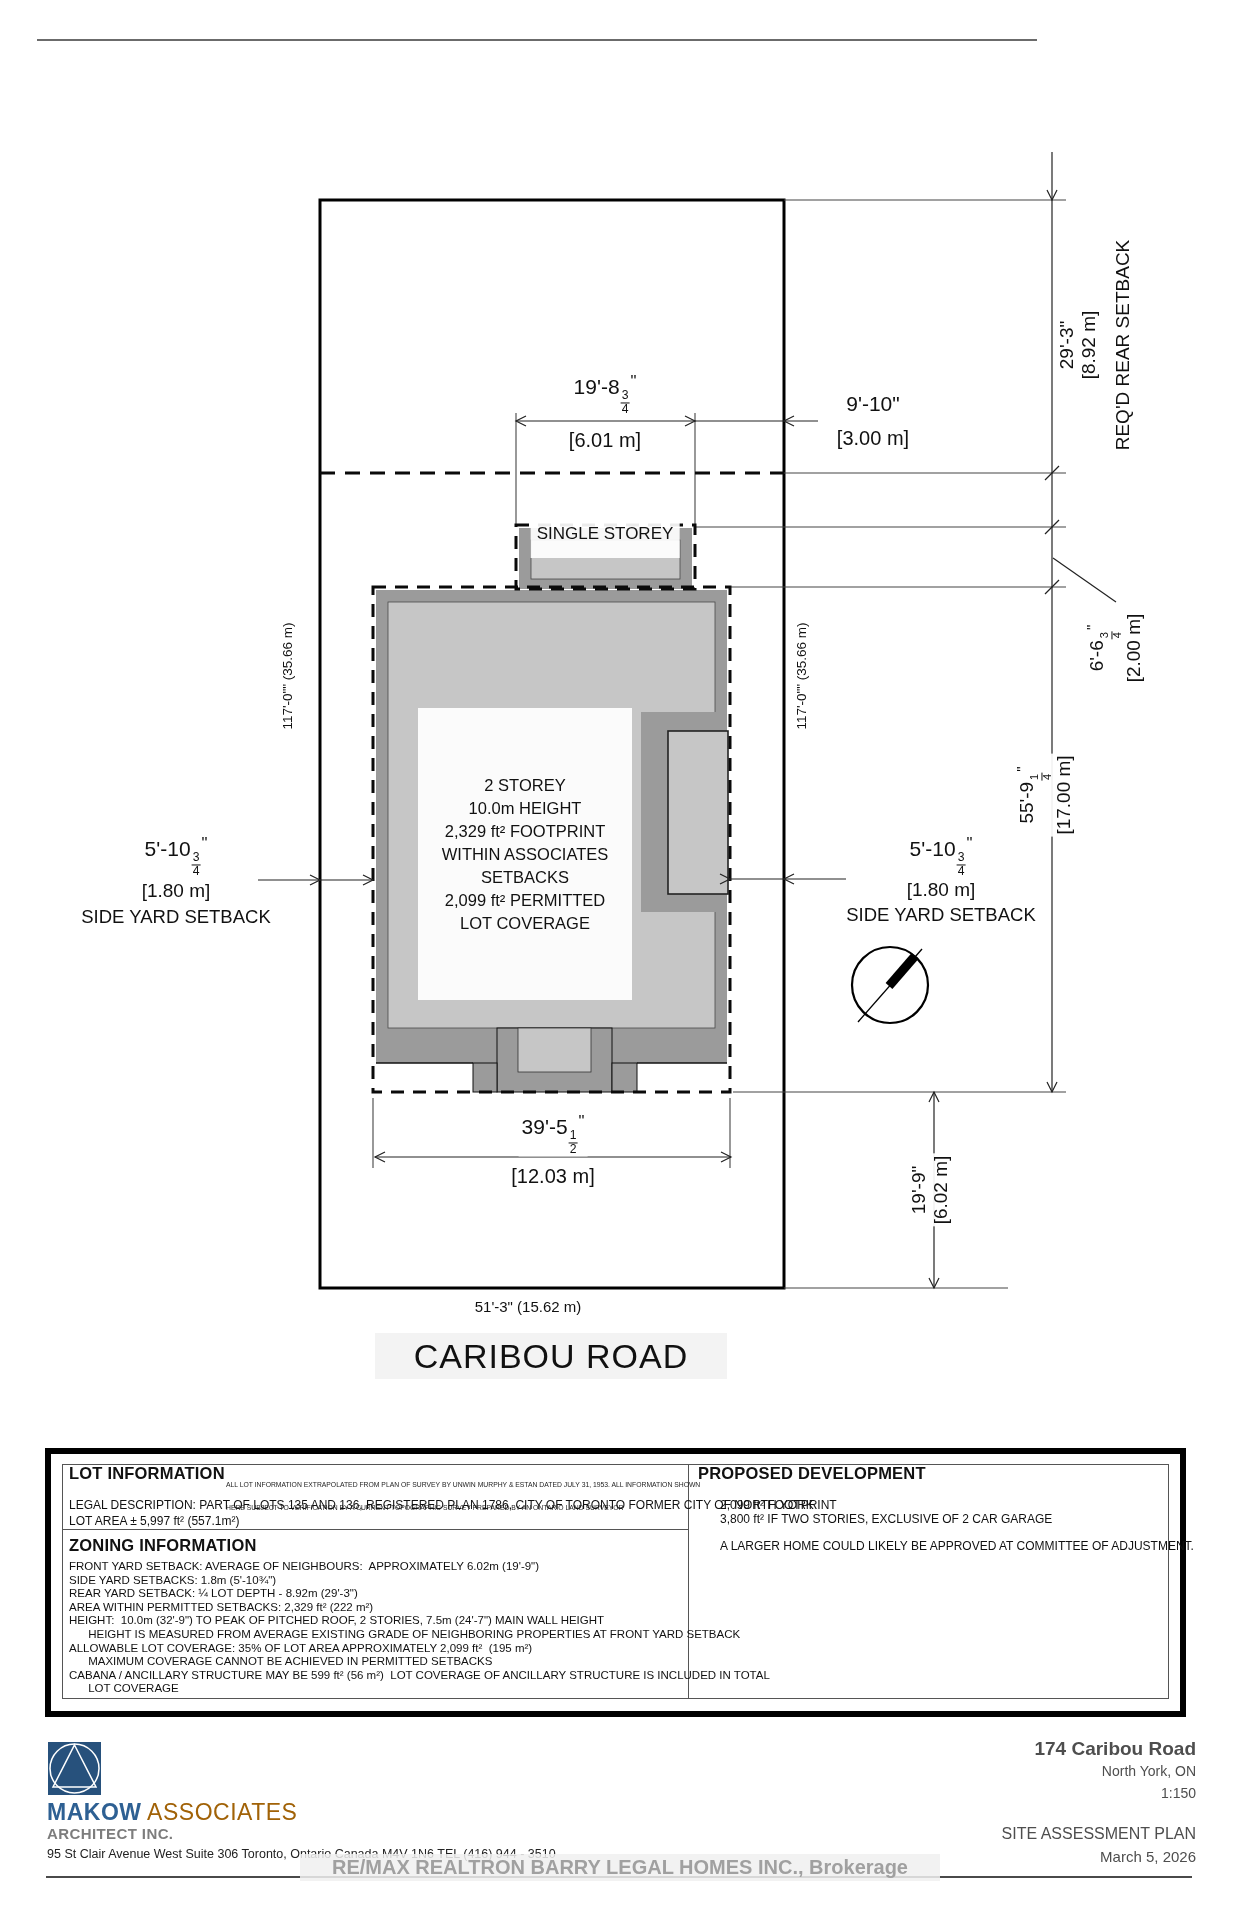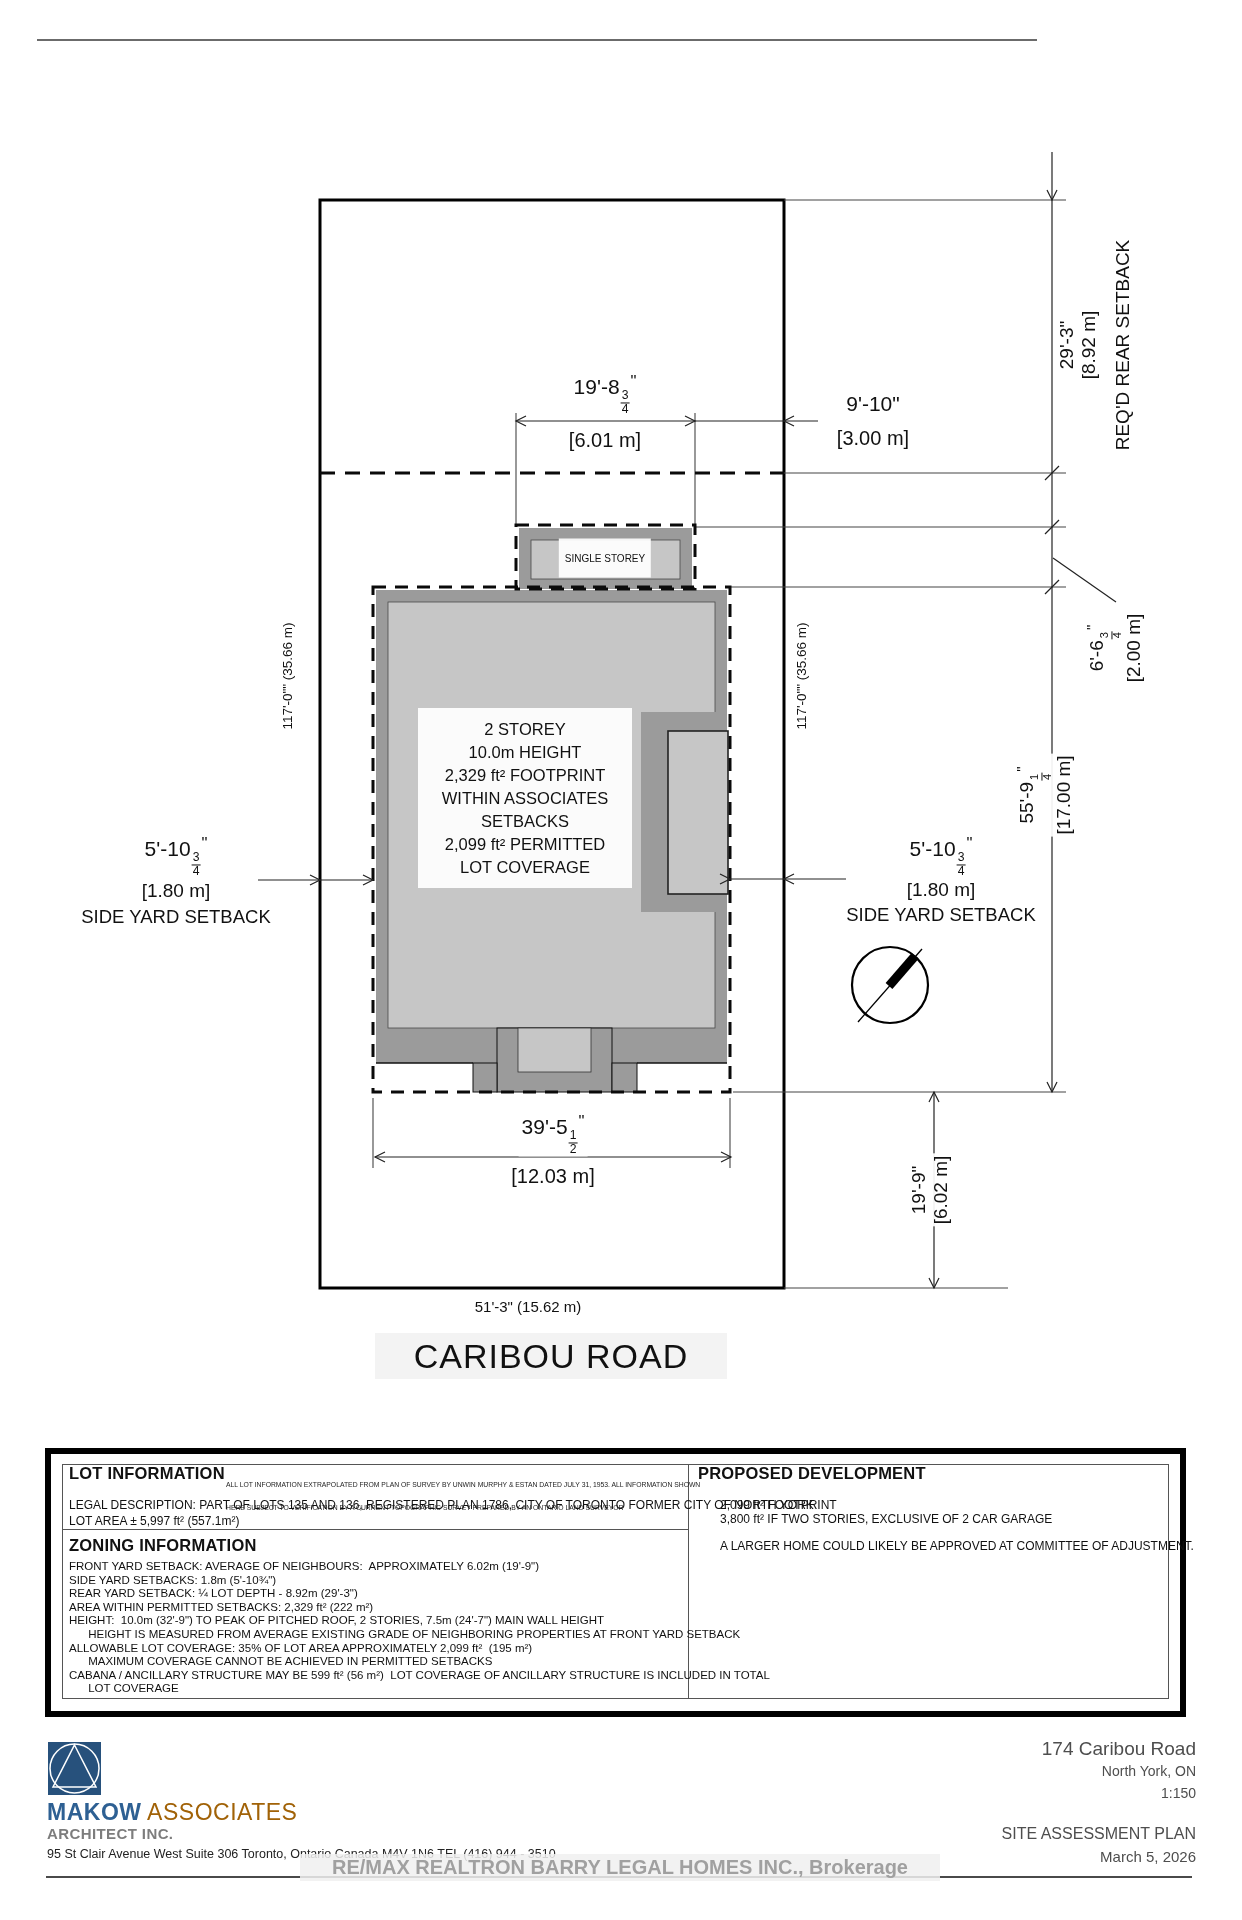--- a/index.html
+++ b/index.html
@@ -114,23 +114,23 @@
     <span>19'-8</span><span class="frac">
         <span class="n">3</span>
         <span>4</span>
       </span><span class="inch">"</span>
   </div>
   <div class="dim" style="left:605px;top:440px;font-size:20px">[6.01 m]</div>
 
   <div class="dim" style="left:873px;top:404px;font-size:21px">9'-10"</div>
   <div class="dim" style="left:873px;top:438px;font-size:20px">[3.00 m]</div>
 
-  <div class="dim" style="left:605px;top:558px;font-size:10px;padding:14px 6px">SINGLE STOREY</div>
-
-  <div class="abs" style="left:418px;top:708px;width:214px;height:180px;background:#fbfbfb;
+  <div class="dim" style="left:605px;top:534px;font-size:17px;padding:14px 6px">SINGLE STOREY</div>
+
+  <div class="abs" style="left:418px;top:708px;width:214px;height:292px;background:#fbfbfb;
        display:flex;flex-direction:column;justify-content:center;text-align:center;
        font-size:16.5px;line-height:23px">
     <div>2 STOREY</div>
     <div>10.0m HEIGHT</div>
     <div></div>
     <div>2,329 ft² FOOTPRINT</div>
     <div>WITHIN ASSOCIATES</div>
     <div>SETBACKS</div>
     <div></div>
     <div>2,099 ft² PERMITTED</div>
@@ -246,20 +246,20 @@
   </div>
   <div class="abs" style="left:47px;top:1825px;font-size:15px;color:#7d7d7d;font-weight:bold;letter-spacing:.4px">ARCHITECT INC.</div>
   <div class="abs" style="left:47px;top:1847px;font-size:12.5px;color:#222">95 St Clair Avenue West Suite 306  Toronto, Ontario Canada M4V 1N6  TEL (416) 944 - 3510</div>
 
   <div class="abs" style="left:46px;top:1876px;width:1146px;height:2px;background:#4a4a4a"></div>
 
   <div class="abs" style="left:300px;top:1854px;width:640px;text-align:center;font-size:20px;font-weight:bold;
        color:var(--wm);background:rgba(240,240,240,.85);padding:2px 0;z-index:2">RE/MAX REALTRON BARRY LEGAL HOMES INC., Brokerage</div>
 
   <div class="abs" style="right:46px;top:1738px;text-align:right;color:#4e4e4e">
-    <div style="font-size:19px;font-weight:normal">174 Caribou Road</div>
+    <div style="font-size:19px;font-weight:bold">174 Caribou Road</div>
     <div style="font-size:14px;margin-top:3px">North York, ON</div>
     <div style="font-size:14px;margin-top:6px">1:150</div>
     <div style="font-size:16px;margin-top:24px">SITE ASSESSMENT PLAN</div>
     <div style="font-size:15px;margin-top:5px">March 5, 2026</div>
   </div>
 
 </div>
 
 </body></html>

